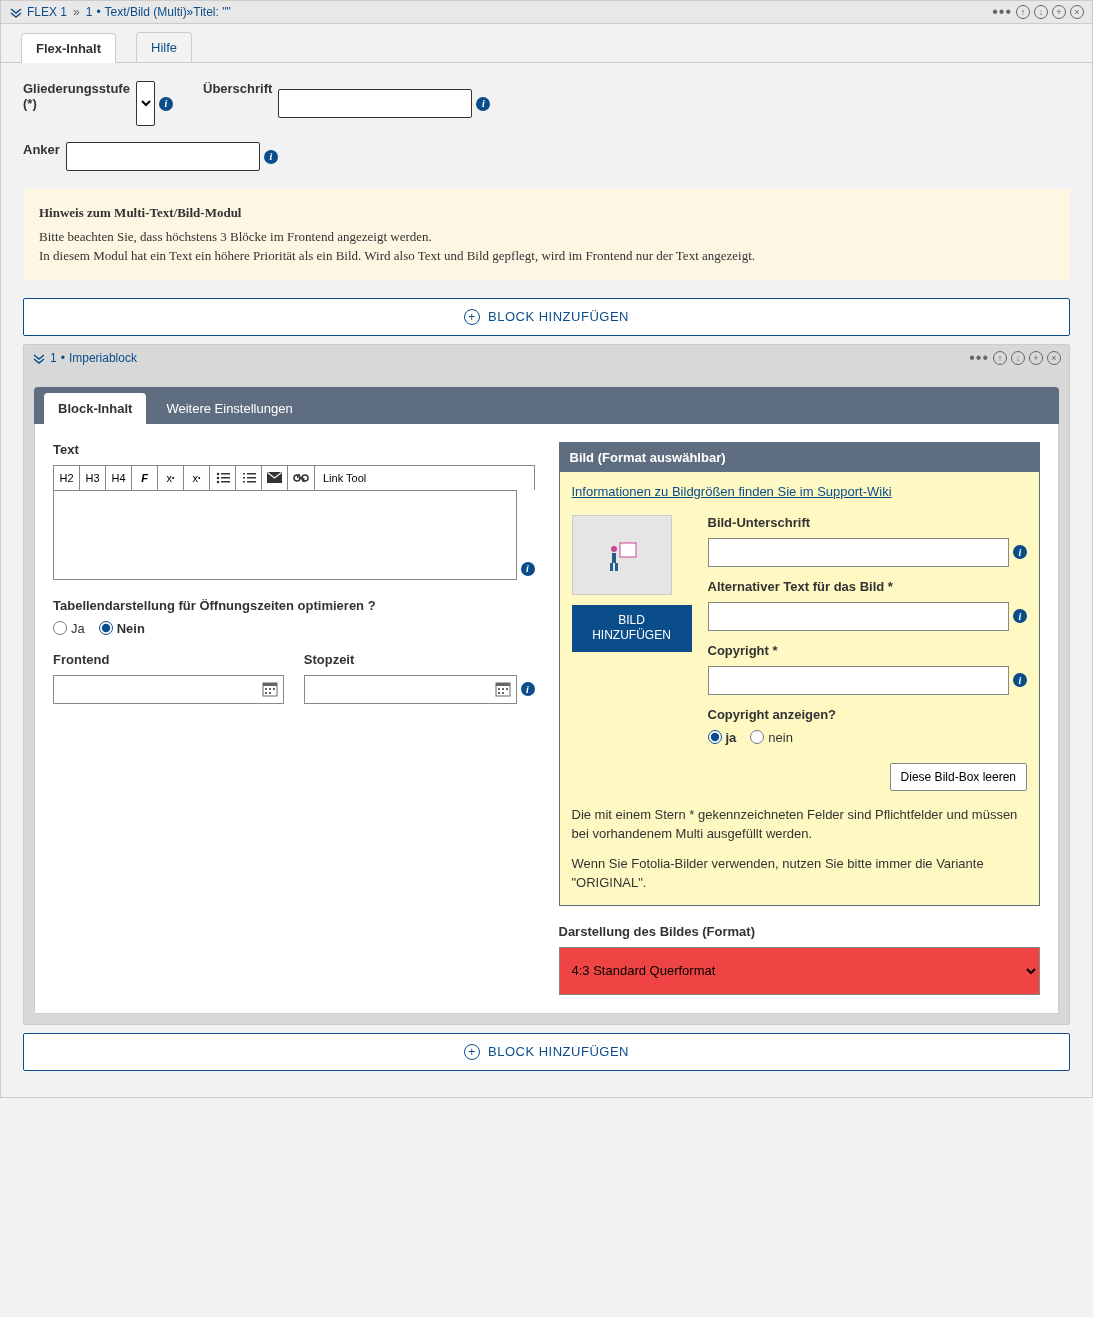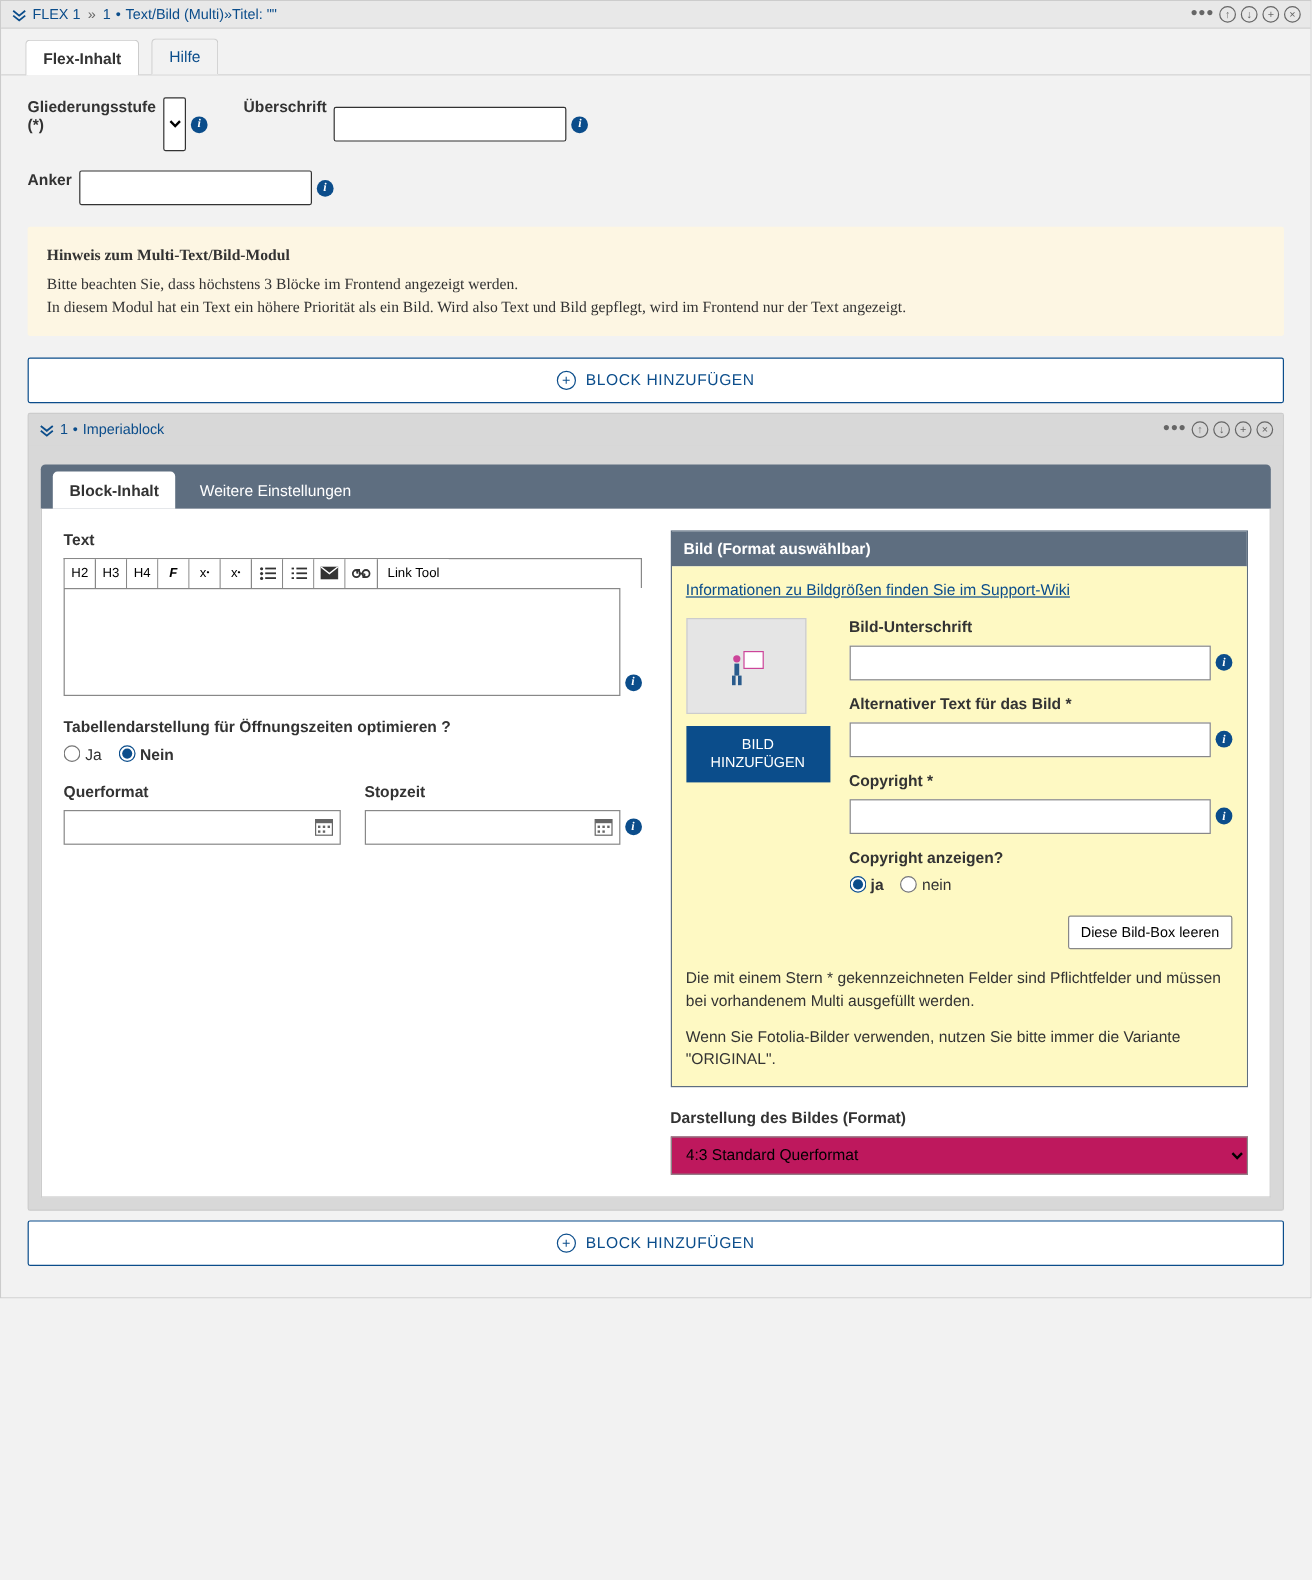--- a/index.html
+++ b/index.html
@@ -3,21 +3,21 @@
 <meta charset="utf-8">
 <style>
   * { box-sizing: border-box; margin: 0; padding: 0; }
   body { font-family: Arial, Helvetica, sans-serif; font-size: 13px; color: #333; background: #f2f2f2; width: 1093px; }
   .outer-panel { border: 1px solid #ccc; background: #f2f2f2; margin: 0; }
   .titlebar { display: flex; align-items: center; justify-content: space-between; background: #e8e8e8; border-bottom: 1px solid #ccc; padding: 3px 8px; font-size: 12px; color: #0b4d8b; }
   .titlebar-left { display: flex; align-items: center; gap: 4px; }
   .titlebar-right { display: flex; align-items: center; gap: 4px; }
   .icon-svg { width: 14px; height: 14px; display: inline-flex; align-items: center; justify-content: center; }
   .icon-circle { width: 14px; height: 14px; border: 1px solid #666; border-radius: 50%; display: inline-flex; align-items: center; justify-content: center; font-size: 9px; color: #666; cursor: pointer; }
-  .tabbar { display: flex; align-items: flex-end; gap: 10px; padding: 8px 4px 0 20px; border-bottom: 1px solid #ccc; background: #f2f2f2; }
+  .tabbar { display: flex; align-items: flex-end; gap: 20px; padding: 8px 4px 0 20px; border-bottom: 1px solid #ccc; background: #f2f2f2; }
   .tab { padding: 7px 14px; border: 1px solid #ccc; border-bottom: none; border-radius: 4px 4px 0 0; background: #f2f2f2; font-size: 13px; cursor: pointer; position: relative; }
   .tab.active { background: #fff; font-weight: bold; top: 1px; z-index: 2; }
   .tab.inactive { color: #0b4d8b; background: #f2f2f2; }
   .content { padding: 18px 22px; background: #f2f2f2; }
   .row { display: flex; gap: 30px; margin-bottom: 16px; }
   .field { display: flex; gap: 6px; }
   .field-label { font-weight: bold; font-size: 13px; }
   .input-wrap { position: relative; display: flex; align-items: center; }
   .input-wrap input, .input-wrap select, .input-wrap textarea { width: 100%; border: 1px solid #333; padding: 6px 8px; font-size: 13px; background: #fff; border-radius: 2px; }
   .input-wrap select { height: 45px; }
@@ -56,21 +56,21 @@
   .bild-link { color: #0b4d8b; text-decoration: underline; font-size: 13px; }
   .bild-grid { display: flex; gap: 16px; margin-top: 16px; align-items: flex-start; }
   .bild-left { width: 120px; display: flex; flex-direction: column; gap: 10px; }
   .bild-placeholder { width: 100px; height: 80px; background: #e5e5e5; border: 1px solid #ccc; display: flex; align-items: center; justify-content: center; }
   .bild-add-btn { background: #0b4d8b; color: #fff; border: none; padding: 8px 6px; font-size: 12px; cursor: pointer; text-align: center; line-height: 1.3; }
   .bild-right { flex: 1; display: flex; flex-direction: column; gap: 12px; }
   .bild-field input { width: 100%; border: 1px solid #888; padding: 6px 8px; background: #fff; }
   .bild-field-wrap { display: flex; align-items: center; }
   .bild-clear { background: #fff; border: 1px solid #888; padding: 6px 10px; font-size: 12px; cursor: pointer; align-self: flex-end; border-radius: 2px; margin-top: 6px; }
   .bild-note { font-size: 13px; color: #333; margin-top: 14px; line-height: 1.5; }
-  .format-select { width: 100%; border: 1px solid #888; padding: 6px 8px; background: #be185d; font-size: 13px; height: 32px; }
+  .format-select { width: 100%; border: 1px solid #888; padding: 6px 8px; background: #ef4444; font-size: 13px; height: 48px; }
   .dots { font-size: 16px; color: #666; cursor: pointer; letter-spacing: 1px; line-height: 1; }
   input[type="radio"] { width: 14px; height: 14px; accent-color: #0b4d8b; }
   .breadcrumb-sep { color: #666; margin: 0 2px; }
 </style>
 </head>
 <body>
 
 <div class="outer-panel">
   <div class="titlebar">
     <div class="titlebar-left">
@@ -233,21 +233,21 @@
                   </label>
                   <label class="radio-label">
                     <input type="radio" name="tableopt" checked="" style="">
                     <span style="font-weight:bold">Nein</span>
                   </label>
                 </div>
               </div>
 
               <div class="times-row">
                 <div class="time-field">
-                  <div class="section-label">Querformat</div>
+                  <div class="section-label">Frontend</div>
                   <div class="date-wrap">
                     <input class="date-input" type="text" style="">
                     <span class="date-icon">
                       <svg viewBox="0 0 16 16">
                           <rect x="1" y="2" width="14" height="13" fill="none" stroke="#666"></rect>
                           <rect x="1" y="2" width="14" height="3" fill="#666"></rect>
                           <rect x="3" y="7" width="2" height="2" fill="#666"></rect>
                           <rect x="7" y="7" width="2" height="2" fill="#666"></rect>
                           <rect x="11" y="7" width="2" height="2" fill="#666"></rect>
                           <rect x="3" y="11" width="2" height="2" fill="#666"></rect>

